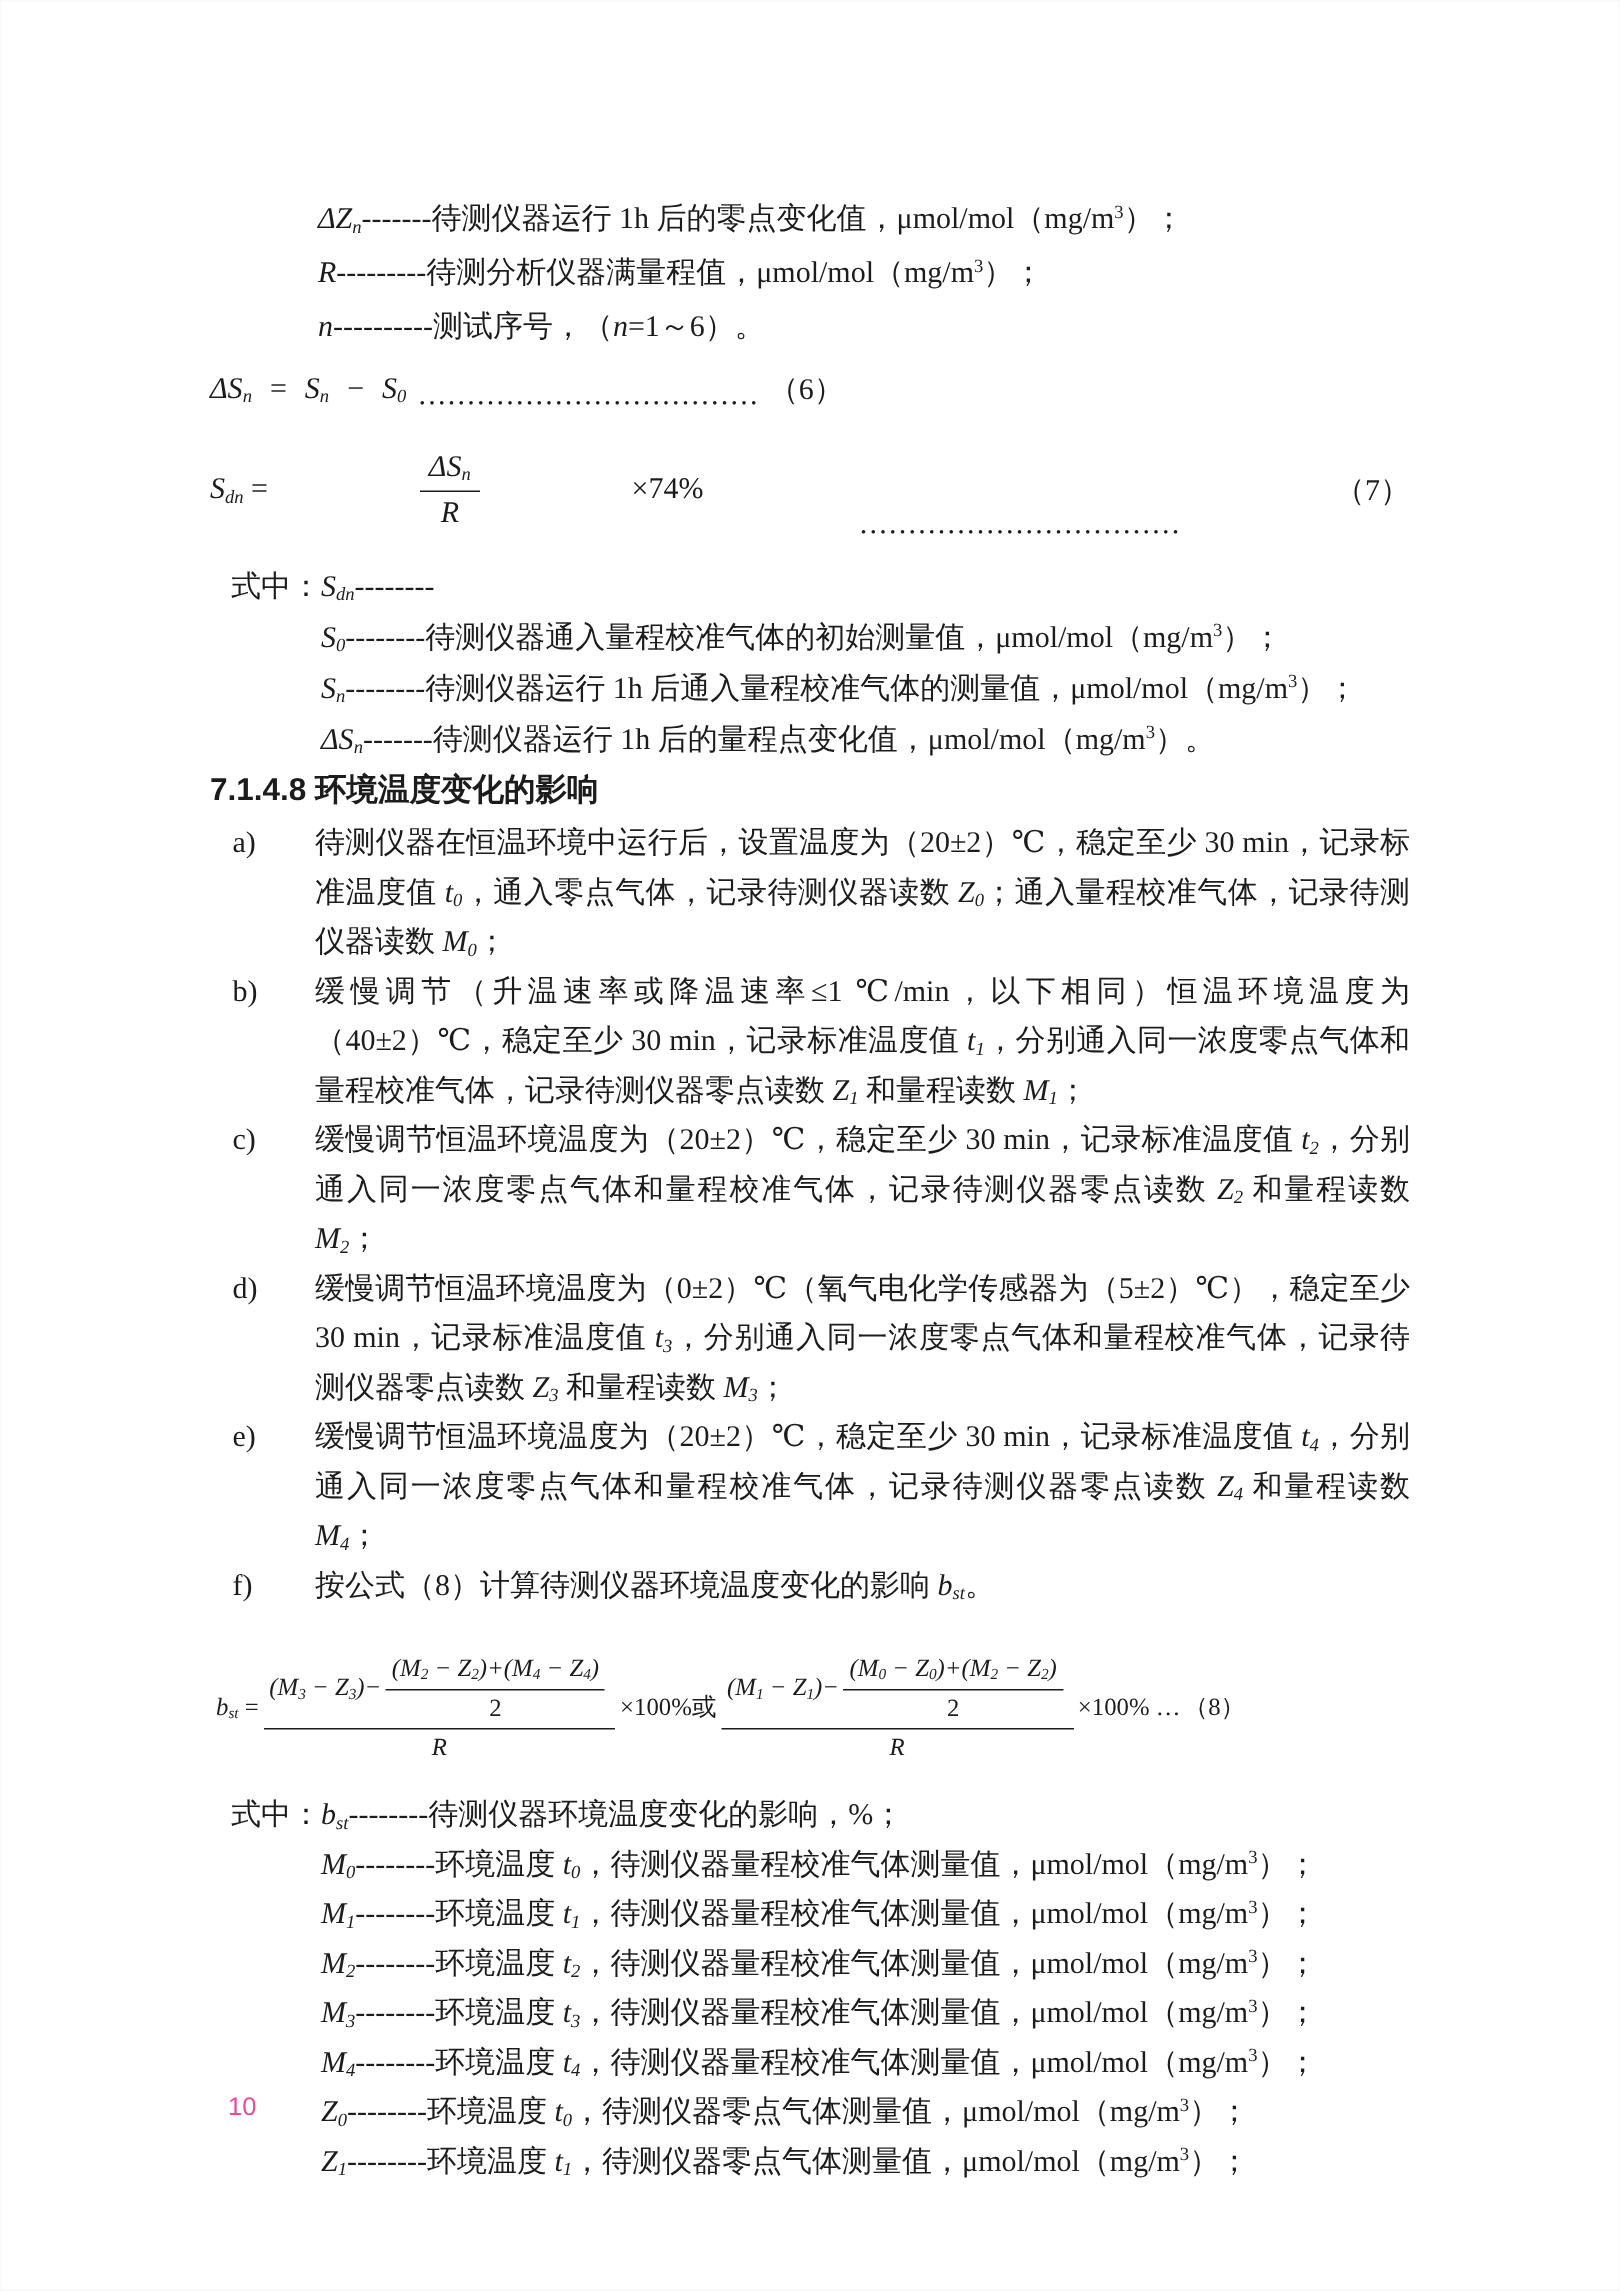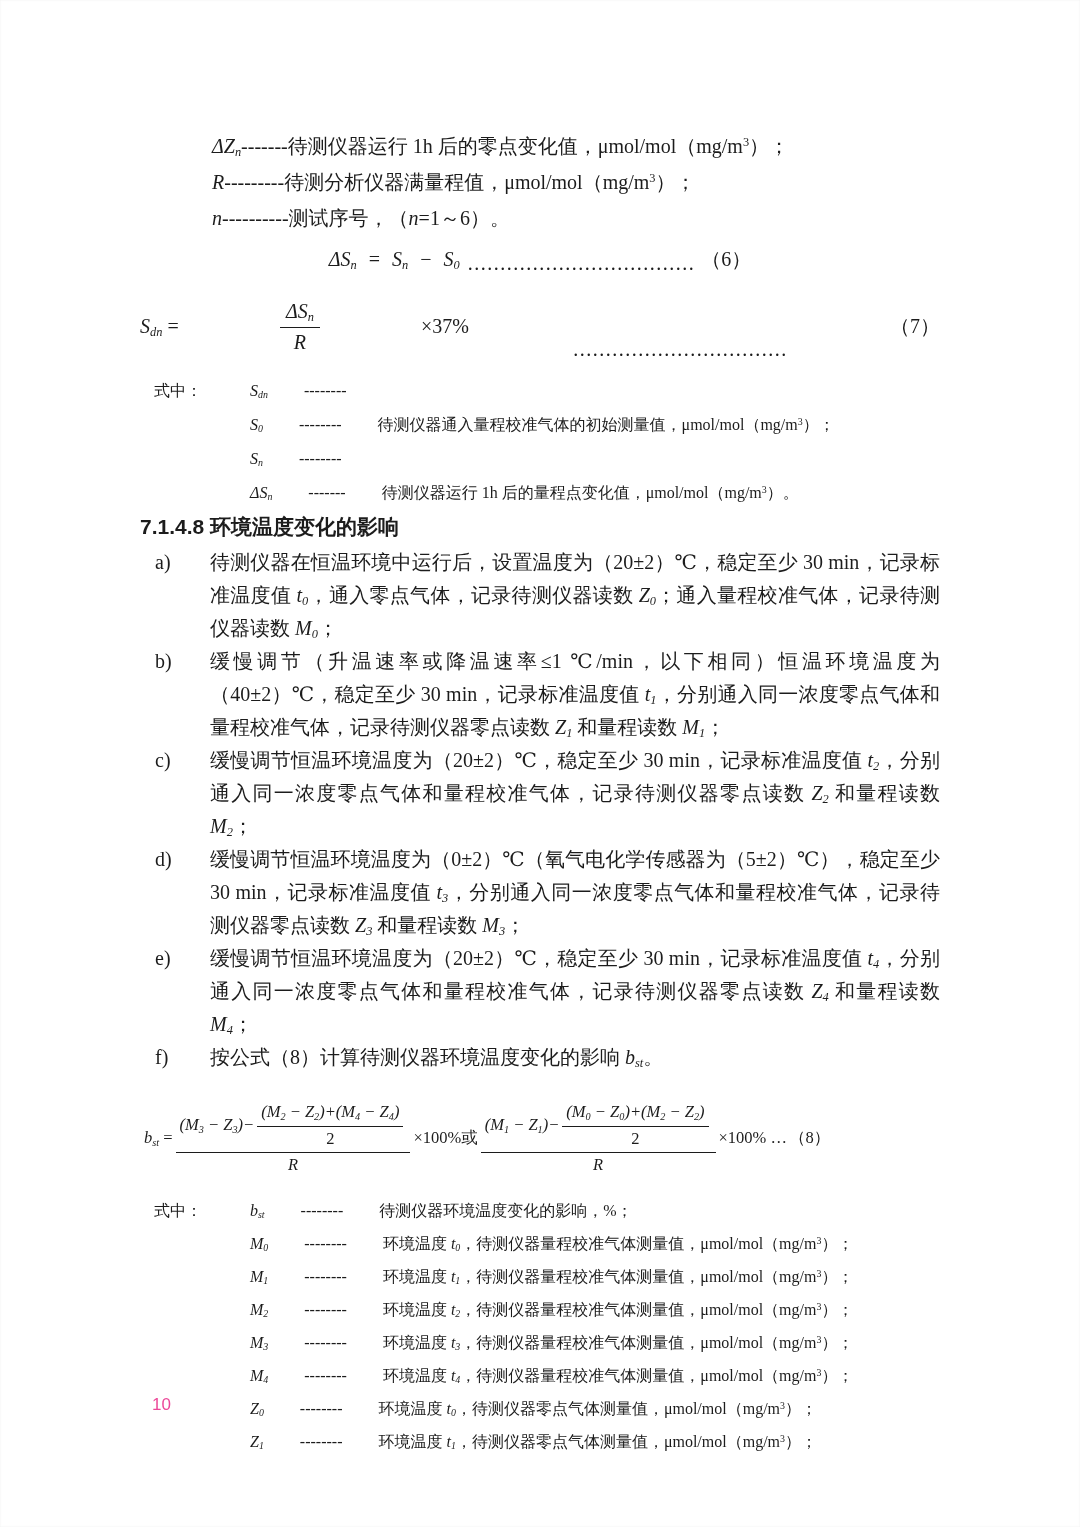--- a/index.html
+++ b/index.html
@@ -14,35 +14,35 @@
   sup{font-size:0.62em;line-height:0;vertical-align:0.55em;}
 
   
   .defs-top{margin-left:72px;}
   .def-row{font-size:20px;line-height:36px;white-space:nowrap;}
 
   
   .eqrow{display:flex;align-items:center;font-size:20px;}
   .eqrow .eqdots{letter-spacing:1.5px;margin:0 6px 0 8px;color:#1c1c1c;align-self:flex-end;line-height:26px;}
   .eqrow .eqlabel{white-space:nowrap;}
-  .eq6{justify-content:center;margin-top:6px;height:34px;}
+  .eq6{justify-content:flex-start;margin-top:6px;height:34px;}
   .eq6 .eqbody{word-spacing:7px;}
   .eq7{justify-content:space-between;margin-top:14px;height:72px;}
   .frac{display:inline-flex;flex-direction:column;align-items:center;margin:0 5px;}
   .frac .num{display:flex;align-items:center;justify-content:center;border-bottom:1.6px solid #1c1c1c;padding:1px 6px 3px;line-height:1.25;}
   .frac .den{padding-top:2px;line-height:1.25;}
   .eq8{margin-top:20px;height:88px;font-size:16.5px;justify-content:flex-start;margin-left:4px;}
   .eq8 .frac{margin:0 3px;}
   .eq8 .frac .num{padding:1px 4px 3px;}
   .eq8 .numrow{display:flex;}
   .eq8 .eqlabel{margin-left:2px;}
 
   
   .where{margin-top:12px;}
-  .where-row{display:flex;font-size:16px;line-height:34px;white-space:nowrap;gap:36px;}
+  .where-row{display:flex;font-size:20px;line-height:34px;white-space:nowrap;}
   .where2 .where-row{line-height:33px;}
   .where-prefix{flex:0 0 74px;padding-left:14px;box-sizing:border-box;}
 
   
   .heading{margin-top:2px;font-family:"Liberation Sans","DejaVu Sans",sans-serif;
     font-weight:bold;font-size:21px;line-height:30px;}
 
   
   .list{margin-top:4px;}
   .li{display:flex;font-size:20px;line-height:33px;}
@@ -70,41 +70,42 @@
   </div>
 
   <div class="eqrow eq7">
     <span><i class="v">S<sub>dn</sub></i> =</span>
     <span class="frac">
       <span class="num">
           <i class="v">ΔS<sub>n</sub></i>
         </span>
       <span class="den"><i class="v">R</i></span>
     </span>
-    <span>×37%</span>
+    <span>×74%</span>
     <span class="eqdots">.................................</span>
     <span class="eqlabel">（7）</span>
   </div>
 
   <div class="where where1">
     <div class="where-row">
         <span class="where-prefix">式中：</span>
         <span><i class="v">S<sub>dn</sub></i></span>
         <span>--------</span>
       </div>
     <div class="where-row">
         <span class="where-prefix"></span>
         <span><i class="v">S<sub>0</sub></i></span>
         <span> --------</span>
         <span>待测仪器通入量程校准气体的初始测量值，μmol/mol（mg/m<sup>3</sup>）；</span>
       </div>
     <div class="where-row">
         <span class="where-prefix"></span>
         <span><i class="v">S<sub>n</sub></i></span>
         <span> --------</span>
+        <span>待测仪器运行 1h 后通入量程校准气体的测量值，μmol/mol（mg/m<sup>3</sup>）；</span>
       </div>
     <div class="where-row">
         <span class="where-prefix"></span>
         <span><i class="v">ΔS<sub>n</sub></i></span>
         <span> -------</span>
         <span>待测仪器运行 1h 后的量程点变化值，μmol/mol（mg/m<sup>3</sup>）。</span>
       </div>
   </div>
 
   <div class="heading">7.1.4.8 环境温度变化的影响</div>

